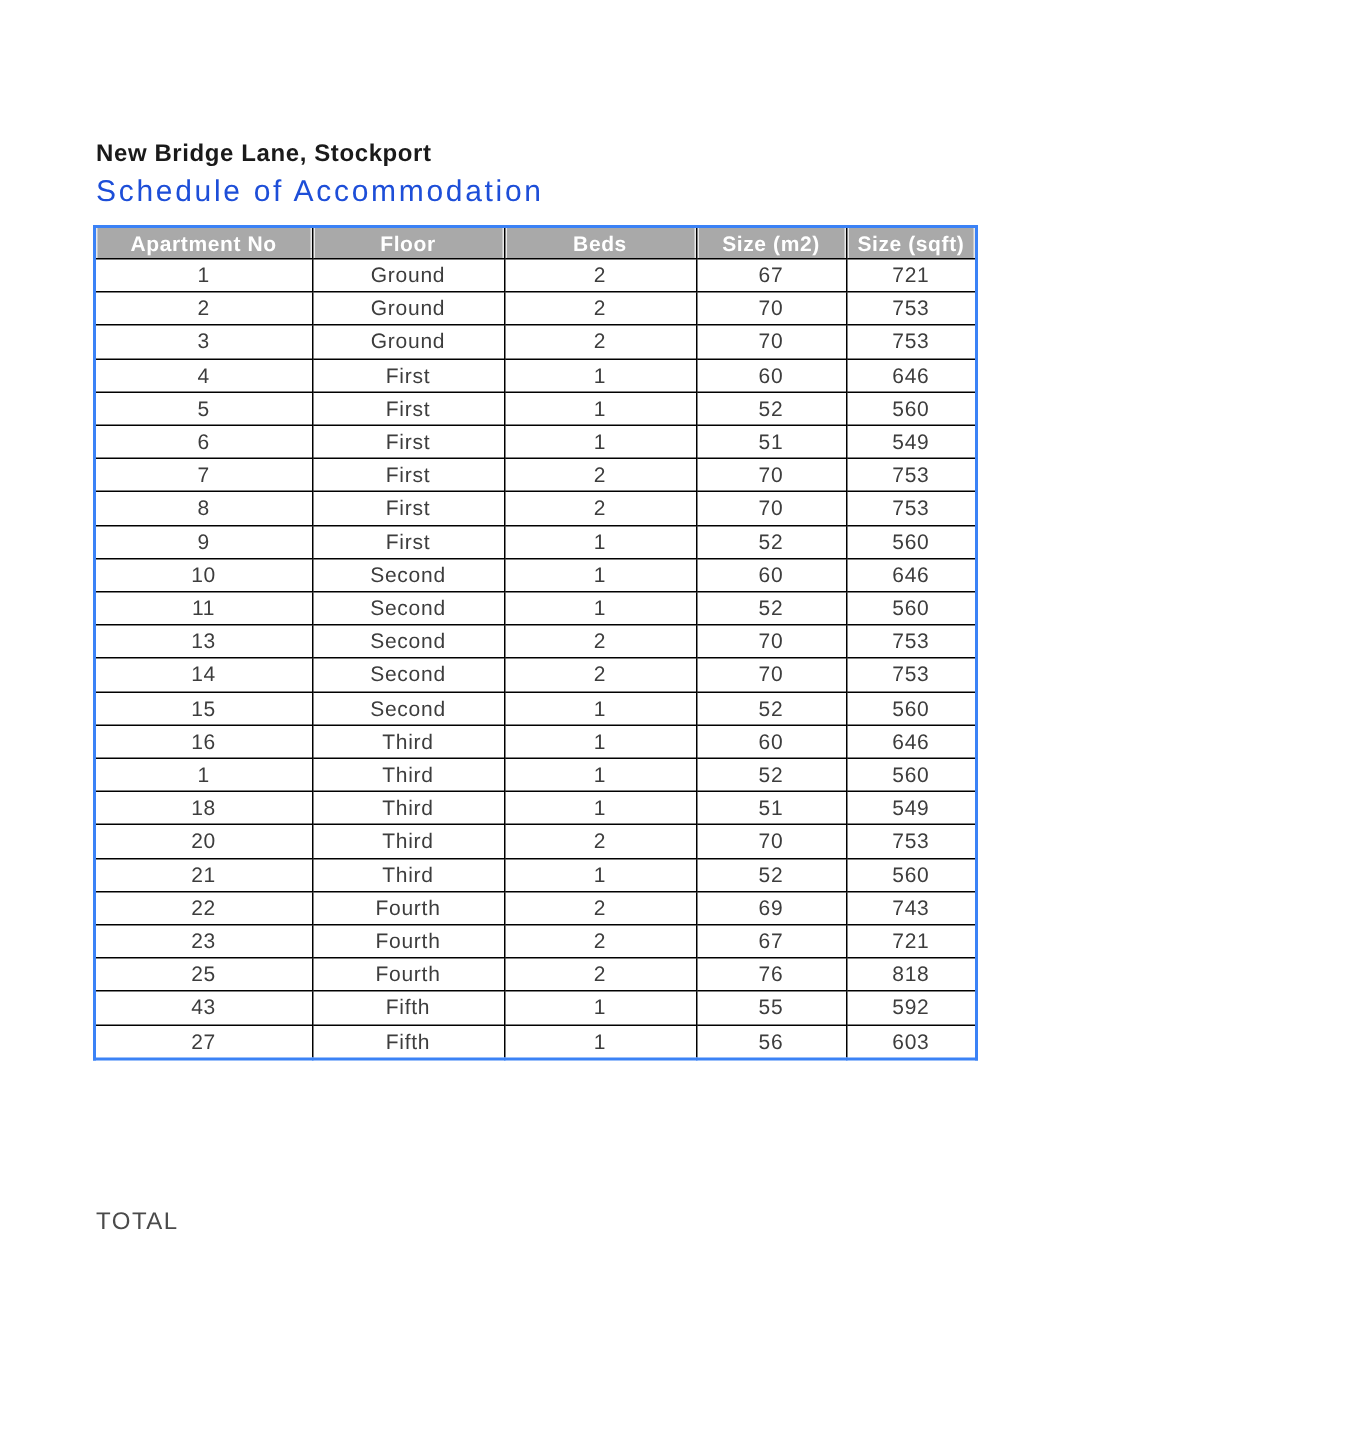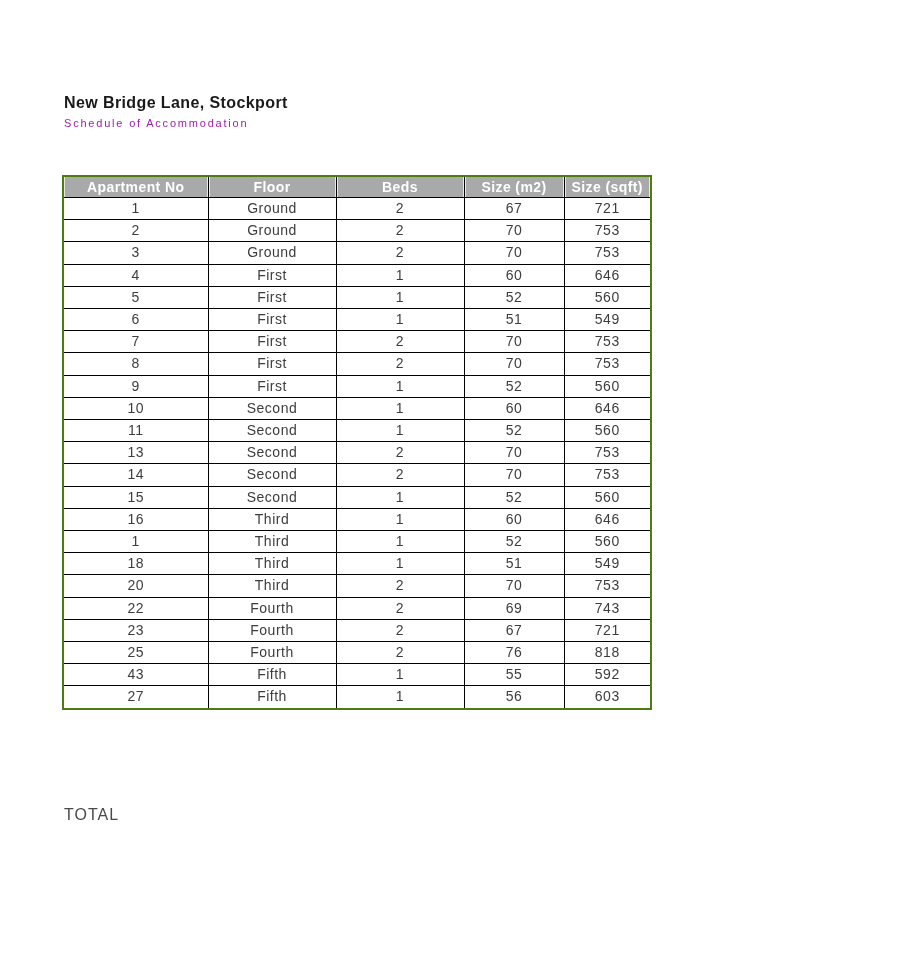--- a/index.html
+++ b/index.html
@@ -15,32 +15,32 @@
     left: 64px; top: 94px;
     font-size: 16px;
     font-weight: bold;
     letter-spacing: 0.4px;
     color: #1a1a1a;
     white-space: nowrap;
   }
   .doc-subtitle {
     position: absolute;
     left: 64px; top: 117px;
-    font-size: 11px;
+    font-size: 20px;
     letter-spacing: 1.8px;
-    color: #a21caf;
+    color: #1d4ed8;
     white-space: nowrap;
   }
   table.schedule {
     position: absolute;
-    left: 62px; top: 175px;
+    left: 62px; top: 150px;
     width: 588px;
     border-collapse: collapse;
     table-layout: fixed;
-    border: 2px solid #4d7c0f;
+    border: 2px solid #3b82f6;
     padding-left: 12px;
   }
   table.schedule th {
     background: #a9a9a9;
     color: #ffffff;
     font-size: 14px;
     font-weight: bold;
     letter-spacing: 0.4px;
     height: 20px;
     line-height: 20px;
@@ -224,20 +224,27 @@
         <td>549</td>
       </tr>
       <tr>
         <td>20</td>
         <td>Third</td>
         <td>2</td>
         <td>70</td>
         <td>753</td>
       </tr>
       <tr>
+        <td>21</td>
+        <td>Third</td>
+        <td>1</td>
+        <td>52</td>
+        <td>560</td>
+      </tr>
+      <tr>
         <td>22</td>
         <td>Fourth</td>
         <td>2</td>
         <td>69</td>
         <td>743</td>
       </tr>
       <tr>
         <td>23</td>
         <td>Fourth</td>
         <td>2</td>

